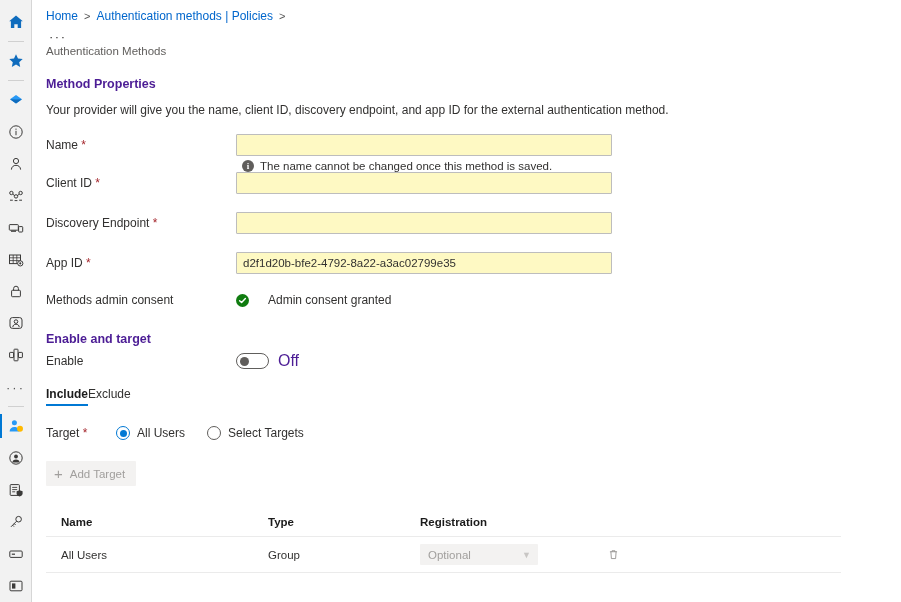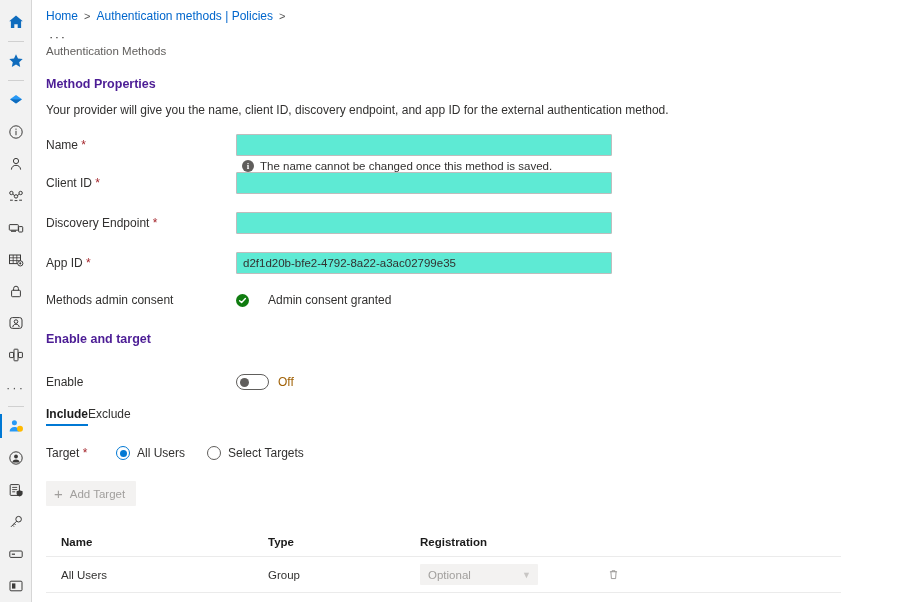--- a/index.html
+++ b/index.html
@@ -80,21 +80,21 @@
   .form-row {
     display: flex; align-items: center;
     padding-left: 4px;
   }
   .form-label {
     width: 190px; flex: 0 0 190px;
     font-size: 12px; color: #323130;
   }
   .req { color: #a4262c; font-size: 12px; }
   .txt-input {
-    height: 22px; border: 1px solid #bdbdbd; background: #5eead4;
+    height: 22px; border: 1px solid #bdbdbd; background: #fef9c3;
     font-size: 11.5px; color: #323130;
     padding: 0 6px; border-radius: 1px;
     font-family: "Liberation Sans", sans-serif;
     outline: none;
   }
 
   .hint-row {
     display: flex; align-items: center; gap: 6px;
     padding-left: 200px; margin-top: 4px;
   }
@@ -120,21 +120,21 @@
   .toggle {
     width: 33px; height: 16px; border-radius: 9px;
     border: 1px solid #605e5c; background: #fff;
     position: relative; cursor: pointer;
   }
   .toggle .knob {
     position: absolute; left: 3px; top: 3px;
     width: 9px; height: 9px; border-radius: 50%;
     background: #605e5c;
   }
-  .toggle-label { font-size: 12px; color: #a16207; }
+  .toggle-label { font-size: 16px; color: #4c1d95; }
 
   
   .pivots { display: flex; padding-left: 4px; }
   .pivot {
     font-size: 12px; color: #323130; cursor: pointer;
     padding-bottom: 5px; position: relative;
   }
   .pivot.active { font-weight: 700; color: #1b1b1b; }
   .pivot.active::after {
     content: ""; position: absolute; left: 0; right: 0; bottom: 0;
@@ -398,21 +398,21 @@
           <path d="M1.8 5.2 4 7.3 8.2 2.8" fill="none" stroke="#fff" stroke-width="1.6" stroke-linecap="round" stroke-linejoin="round"></path>
         </svg>
       </span>
       <span class="consent-text">Admin consent granted</span>
     </div>
   </div>
 
   
   <div class="section-head" style="margin-top:25px;">Enable and target</div>
 
-  <div class="form-row" style="margin-top:28px;">
+  <div class="form-row" style="margin-top:6px;">
     <div class="form-label">Enable</div>
     <div class="toggle-wrap">
       <div class="toggle">
           <span class="knob"></span>
         </div>
       <span class="toggle-label">Off</span>
     </div>
   </div>
 
   

